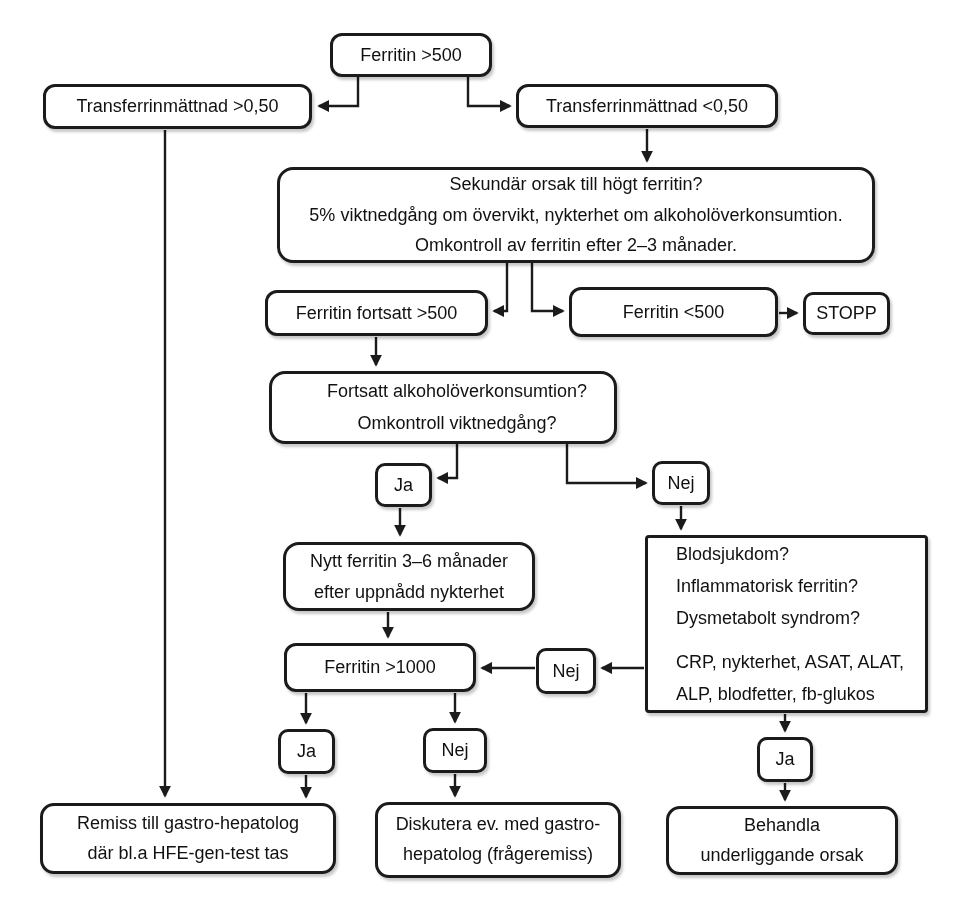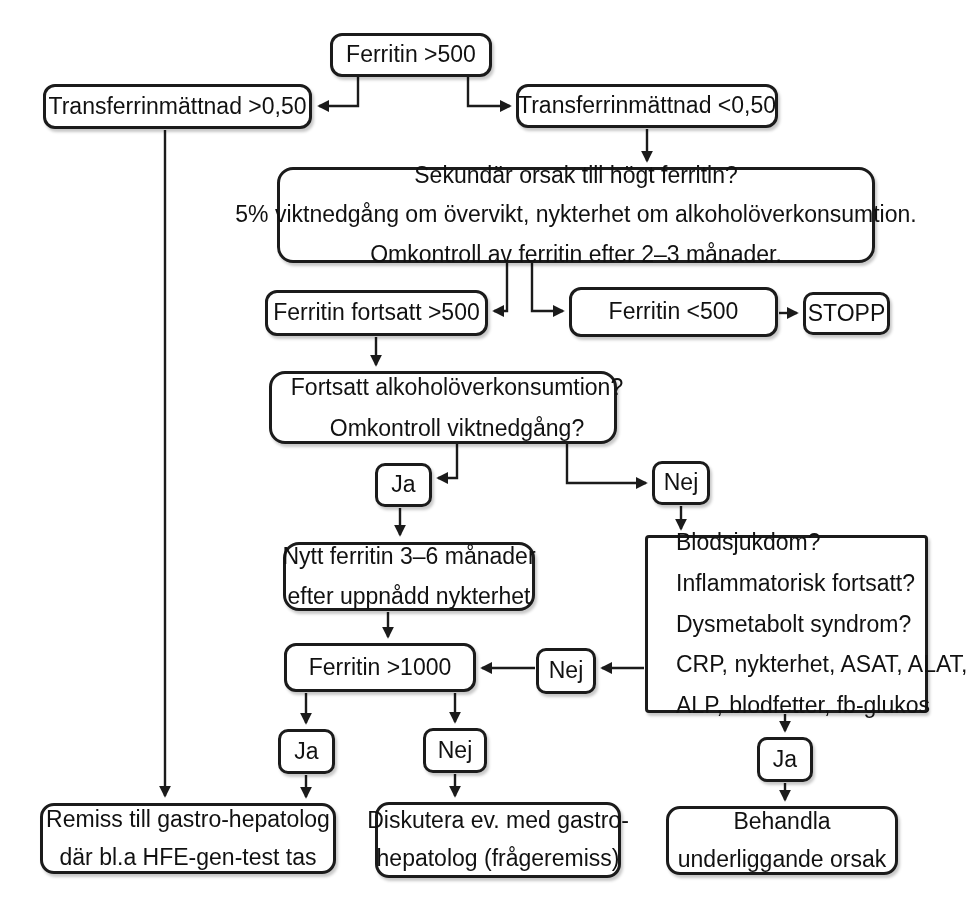--- a/index.html
+++ b/index.html
@@ -14,21 +14,21 @@
   .edges{position:absolute;left:0;top:0;width:976px;height:910px;}
   .node{
     position:absolute;
     box-sizing:border-box;
     border:3px solid #1b1b1b;
     border-radius:12px;
     background:#ffffff;
     display:flex;flex-direction:column;
     align-items:center;justify-content:center;
     text-align:center;
-    font-size:23px;line-height:1.45;
+    font-size:18px;line-height:1.45;
     box-shadow:2px 3px 3px rgba(0,0,0,0.22);
   }
   .node .ln{white-space:nowrap;}
   .workup{
     align-items:flex-start;text-align:left;
     padding-left:28px;border-radius:4px;line-height:1.78;
   }
   .workup .gap{height:18px;}
   .small{border-radius:10px;}
 </style>
@@ -117,21 +117,21 @@
   <div class="node" style="left:284px;top:643px;width:192px;height:49px;">
     <div class="ln">Ferritin &gt;1000</div>
   </div>
 
   <div class="node small" style="left:536px;top:648px;width:60px;height:46px;">
     <div class="ln">Nej</div>
   </div>
 
   <div class="node workup" style="left:645px;top:535px;width:283px;height:178px;">
     <div class="ln">Blodsjukdom?</div>
-    <div class="ln">Inflammatorisk fortsatt?</div>
+    <div class="ln">Inflammatorisk ferritin?</div>
     <div class="ln">Dysmetabolt syndrom?</div>
     <div class="gap"></div>
     <div class="ln">CRP, nykterhet, ASAT, ALAT,</div>
     <div class="ln">ALP, blodfetter, fb-glukos</div>
   </div>
 
   <div class="node small" style="left:278px;top:729px;width:57px;height:45px;">
     <div class="ln">Ja</div>
   </div>
 

